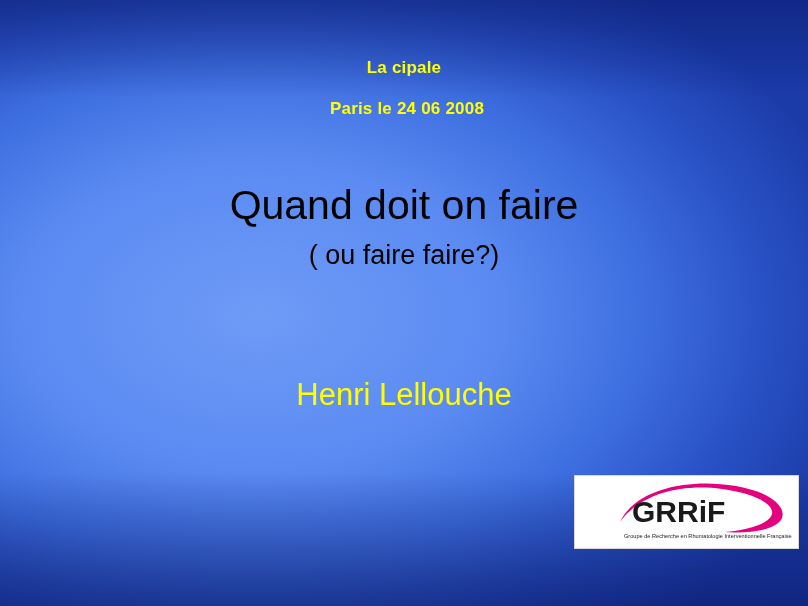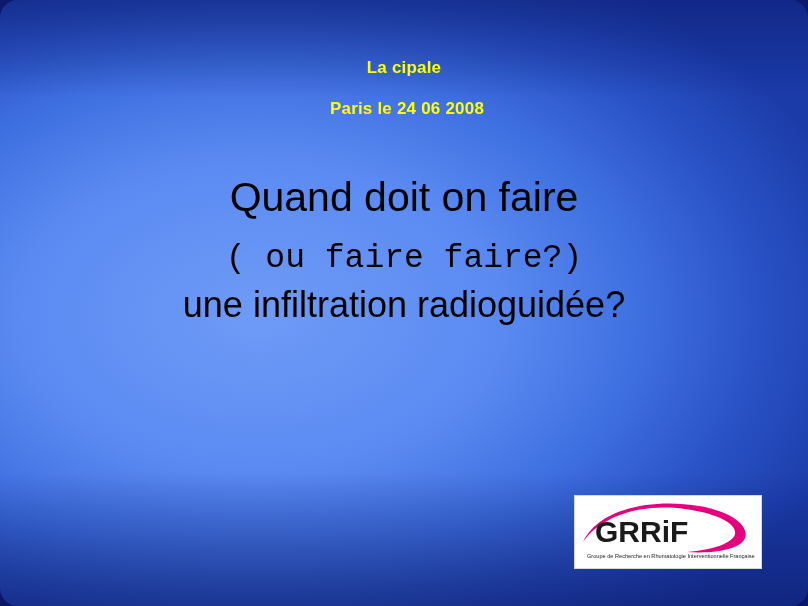--- a/index.html
+++ b/index.html
@@ -15,21 +15,20 @@
   }
   .slide {
     position: relative;
     width: 808px;
     height: 606px;
     box-sizing: border-box;
     
     background:
       radial-gradient(ellipse 620px 400px at 32% 52%, #6f9bf7 0%, #5b8bf2 38%, #3e6fe0 62%, #2a53c7 80%, #1b3ba8 100%),
       linear-gradient(#1b3ba8, #12287e);
-    border-radius: 18px;
   }
   .slide::after {
     content: "";
     position: absolute;
     inset: 0;
     pointer-events: none;
     background: linear-gradient(180deg, rgba(10,25,110,0.55) 0%, rgba(10,25,110,0.0) 16%, rgba(10,25,110,0.0) 78%, rgba(8,20,95,0.55) 100%);
   }
   .content {
     position: relative;
@@ -42,31 +41,30 @@
     color: #ffff00;
     font-weight: bold;
     font-size: 17px;
     letter-spacing: 0.2px;
   }
   .eyebrow.line1 { position: absolute; top: 58px; left: 0; right: 0; }
   .eyebrow.line2 { position: absolute; top: 99px; left: 0; right: 0; margin-left: 6px; }
 
   .title-main {
     position: absolute;
-    top: 176px; left: 0; right: 0;
+    top: 184px; left: 0; right: 0;
     color: #000000;
     font-size: 41px;
     line-height: 1.05;
   }
   .title-sub {
     position: absolute;
     top: 240px; left: 0; right: 0;
     color: #000000;
-    font-size: 33px;
-    font-family: Liberation Mono, monospace;
+    font-size: 27px;
   }
   .title-main2 {
     position: absolute;
     top: 286px; left: 0; right: 0;
     color: #000000;
     font-size: 36px;
     line-height: 1.05;
   }
 
   .author {
@@ -86,45 +84,46 @@
     position: absolute;
     top: 454px; left: 0; right: 0;
     color: #000000;
     font-weight: bold;
     font-size: 20px;
   }
 
   .logo-box {
     position: absolute;
     left: 574px;
-    top: 495px;
+    top: 475px;
     width: 186px;
     height: 72px;
     background: #ffffff;
     border: 1px solid #d8d8d8;
     overflow: hidden;
+    padding-left: 37px;
   }
   .logo-svg { display: block; }
 </style>
 </head>
 <body>
 
 <div class="slide">
   <div class="content">
 
     <div class="eyebrow line1">La cipale</div>
 
     <div class="eyebrow line2">Paris le 24 06 2008</div>
 
     <div class="title-main">Quand doit on faire</div>
 
     <div class="title-sub">( ou faire faire?)</div>
 
-    <div class="title-main2">une infiltration radioguidée?</div>
 
+    <div class="author">Henri Lellouche</div>
 
 
 
     <div class="logo-box">
       <svg class="logo-svg" width="186" height="72" viewBox="0 0 186 72" xmlns="http://www.w3.org/2000/svg">
         <rect x="0" y="0" width="186" height="72" fill="#ffffff"></rect>
 
         <path d="M8 46 C 24 12, 78 2, 124 10 C 158 16, 174 30, 170 42 C 166 53, 140 58, 112 56 C 138 54, 158 47, 160 38 C 162 27, 140 17, 110 13 C 66 7, 26 20, 8 46 Z" fill="#e5007d"></path>
 
         <text x="20" y="46" font-family="'Liberation Sans', sans-serif" font-size="30" font-weight="bold" fill="#1a1a1a">GRRiF</text>

